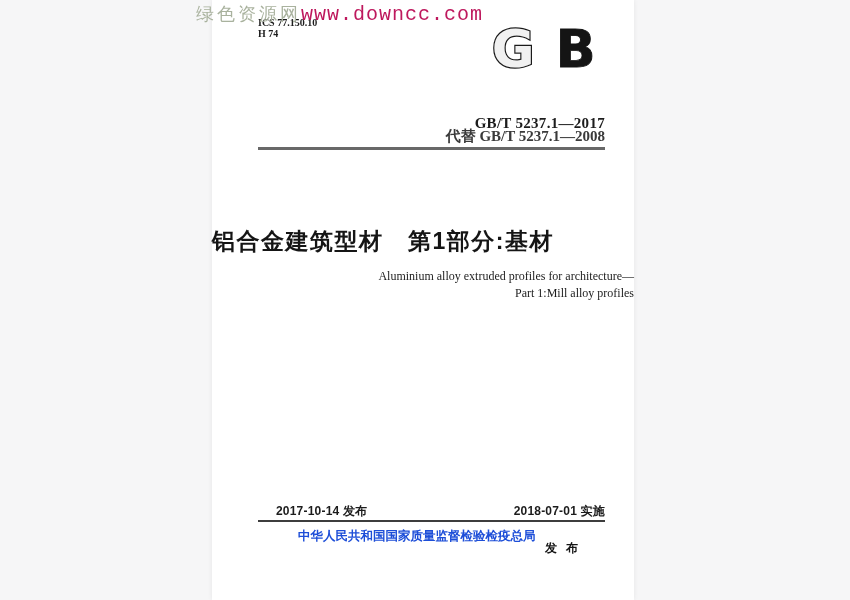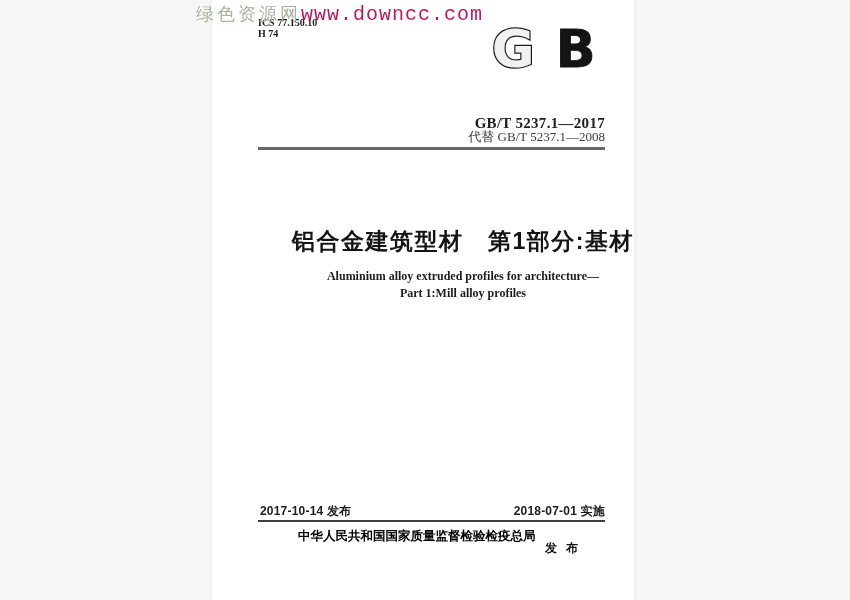--- a/index.html
+++ b/index.html
@@ -95,87 +95,87 @@
     color: #1c1c1c;
     font-family: "Liberation Serif", "DejaVu Serif", serif;
   }
   .std-number {
     font-weight: bold;
     font-size: 15px;
     line-height: 15px;
     letter-spacing: 0.3px;
   }
   .std-replaces {
-    font-size: 13px;
+    font-size: 15px;
     line-height: 11px;
     color: #3a3a3a;
+    font-weight: bold;
   }
   .rule-top {
     position: absolute;
     left: 46px;
     top: 147px;
     width: 347px;
     height: 3px;
     background: #686868;
   }
   .title-zh {
     position: absolute;
     left: 0;
     top: 226px;
     width: 100%;
-    text-align: right;
+    text-align: left;
     font-family: "Liberation Sans", "DejaVu Sans", sans-serif;
     font-weight: bold;
     font-size: 23px;
     letter-spacing: 1.5px;
     color: #151515;
     white-space: nowrap;
   }
   .title-en {
     position: absolute;
     left: 0;
     top: 268px;
     width: 100%;
-    text-align: center;
-    font-family: "Liberation Serif", "DejaVu Serif", serif;
-    font-weight: bold;
+    text-align: right;
+    font-family: "Liberation Serif", "DejaVu Serif", serif;
+    font-weight: normal;
     font-size: 12px;
     line-height: 17px;
     color: #1c1c1c;
-    padding-left: 40px;
   }
   .date-row {
     position: absolute;
     left: 46px;
     top: 503px;
     width: 347px;
     font-size: 12px;
     font-weight: bold;
     color: #1c1c1c;
     letter-spacing: 0.2px;
   }
-  .date-issue { position: absolute; left: 2px; top: 0; }
+  .date-issue { position: absolute; left: 18px; top: 0; }
   .date-impl  { position: absolute; right: 0; top: 0; }
   .rule-bottom {
     position: absolute;
     left: 46px;
     top: 520px;
     width: 347px;
     height: 2px;
     background: #3d3d3d;
   }
   .issuer-block {
     position: absolute;
     left: 86px;
     top: 529px;
     width: 234px;
     font-weight: bold;
     font-size: 12.5px;
     line-height: 15px;
-    color: #000000;
+    color: #1d4ed8;
     white-space: nowrap;
   }
   .issuer-line2 {
     text-align: justify;
     text-align-last: justify;
   }
   .publish-label {
     position: absolute;
     left: 333px;
     top: 540px;

